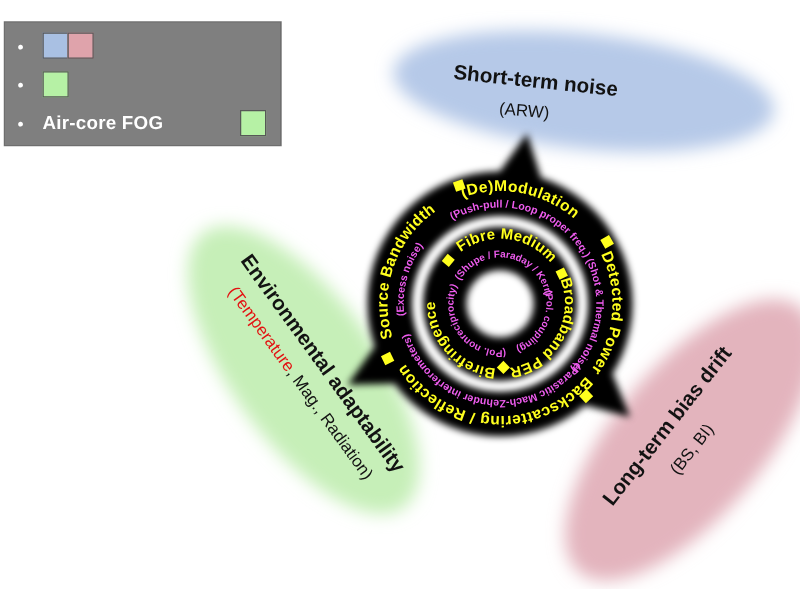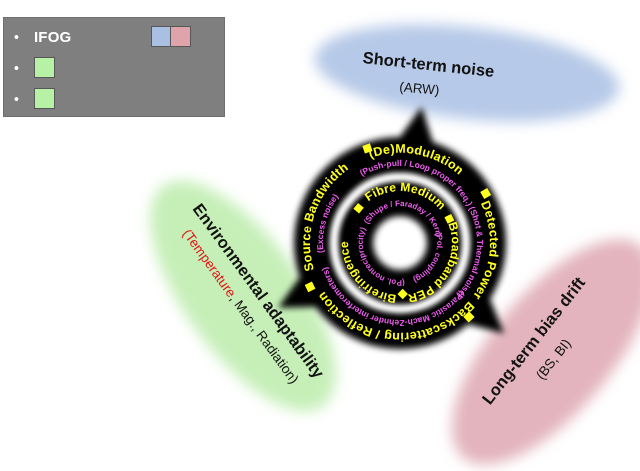--- a/index.html
+++ b/index.html
@@ -114,33 +114,33 @@
     <rect x="-4" y="-4" width="8" height="8" transform="translate(468.9,316.9) rotate(137)" fill="#ffff1e"></rect>
     <rect x="-4" y="-4" width="8" height="8" transform="translate(310.1,286.8) rotate(-116)" fill="#ffff1e"></rect>
     <rect x="-3.7" y="-3.7" width="7.4" height="7.4" transform="translate(358.6,208.3) rotate(-50)" fill="#ffff1e"></rect>
     <rect x="-3.7" y="-3.7" width="7.4" height="7.4" transform="translate(449.4,218.9) rotate(64)" fill="#ffff1e"></rect>
     <rect x="-3.7" y="-3.7" width="7.4" height="7.4" transform="translate(402.7,293.9) rotate(45)" fill="#ffff1e"></rect>
   </svg>
 
   <div class="legend" style="background: rgb(127, 127, 127);">
     <div class="lrow">
       <span class="lbullet">•</span>
-      <span class="llabel">IFOG</span>
       <span class="lsw mr-pair">
         <span class="sw" style="background: rgb(169, 192, 227);"></span>
         <span class="sw" style="background: rgb(223, 163, 171);"></span>
       </span>
     </div>
     <div class="lrow">
       <span class="lbullet">•</span>
       <span class="lsw mr-single">
         <span class="sw" style="background: rgb(182, 241, 165);"></span>
       </span>
     </div>
     <div class="lrow">
       <span class="lbullet">•</span>
+      <span class="llabel">Air-core FOG</span>
       <span class="lsw mr-single">
         <span class="sw" style="background: rgb(182, 241, 165);"></span>
       </span>
     </div>
   </div>
 
 </div>
 
 </body></html>

